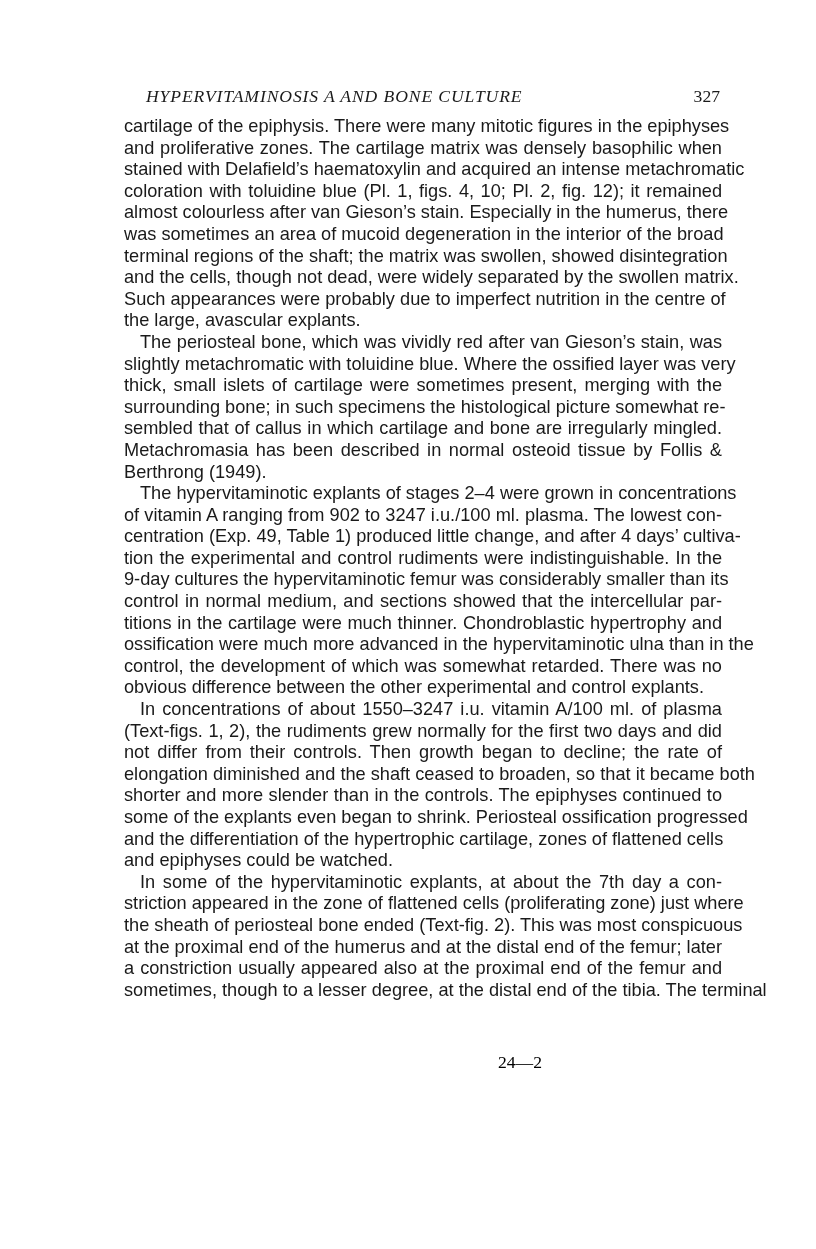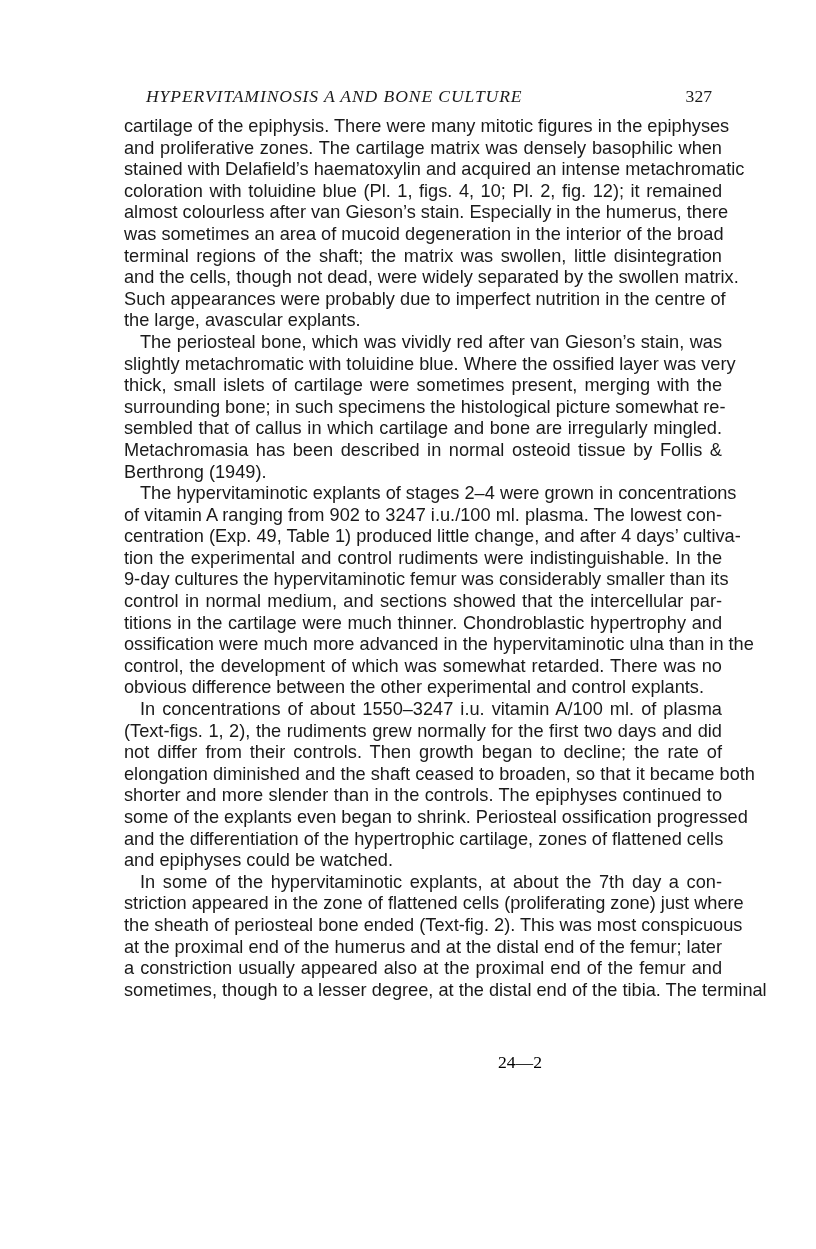--- a/index.html
+++ b/index.html
@@ -12,21 +12,21 @@
   .header {
     position: relative; height: 34px;
   }
   .running-title {
     position: absolute; left: 22px; top: 4px;
     font-style: italic; font-size: 17.6px; letter-spacing: 0.9px;
     font-family: "Liberation Serif", "DejaVu Serif", serif;
     text-align: right;
   }
   .page-number {
-    position: absolute; right: 10px; top: 4px; font-size: 17.6px;
+    position: absolute; right: 2px; top: 4px; font-size: 17.6px;
     font-family: "Liberation Serif", "DejaVu Serif", serif;
   }
   .body-text {
     font-family: Liberation Sans, sans-serif;
     font-size: 18.2px; line-height: 21.6px;
   }
   .line {
     display: block; text-align: justify; text-align-last: justify;
     white-space: nowrap; height: 21.6px; overflow: visible;
   }
@@ -46,21 +46,21 @@
     <span class="page-number">327</span>
   </div>
   <div class="body-text" id="body-text">
       <div>
         <span class="line">cartilage of the epiphysis. There were many mitotic figures in the epiphyses</span>
         <span class="line">and proliferative zones. The cartilage matrix was densely basophilic when</span>
         <span class="line">stained with Delafield’s haematoxylin and acquired an intense metachromatic</span>
         <span class="line">coloration with toluidine blue (Pl. 1, figs. 4, 10; Pl. 2, fig. 12); it remained</span>
         <span class="line">almost colourless after van Gieson’s stain. Especially in the humerus, there</span>
         <span class="line">was sometimes an area of mucoid degeneration in the interior of the broad</span>
-        <span class="line">terminal regions of the shaft; the matrix was swollen, little disintegration</span>
+        <span class="line">terminal regions of the shaft; the matrix was swollen, showed disintegration</span>
         <span class="line">and the cells, though not dead, were widely separated by the swollen matrix.</span>
         <span class="line">Such appearances were probably due to imperfect nutrition in the centre of</span>
         <span class="line last">the large, avascular explants.</span>
       </div>
       <div>
         <span class="line indent">The periosteal bone, which was vividly red after van Gieson’s stain, was</span>
         <span class="line">slightly metachromatic with toluidine blue. Where the ossified layer was very</span>
         <span class="line">thick, small islets of cartilage were sometimes present, merging with the</span>
         <span class="line">surrounding bone; in such specimens the histological picture somewhat re-</span>
         <span class="line">sembled that of callus in which cartilage and bone are irregularly mingled.</span>

